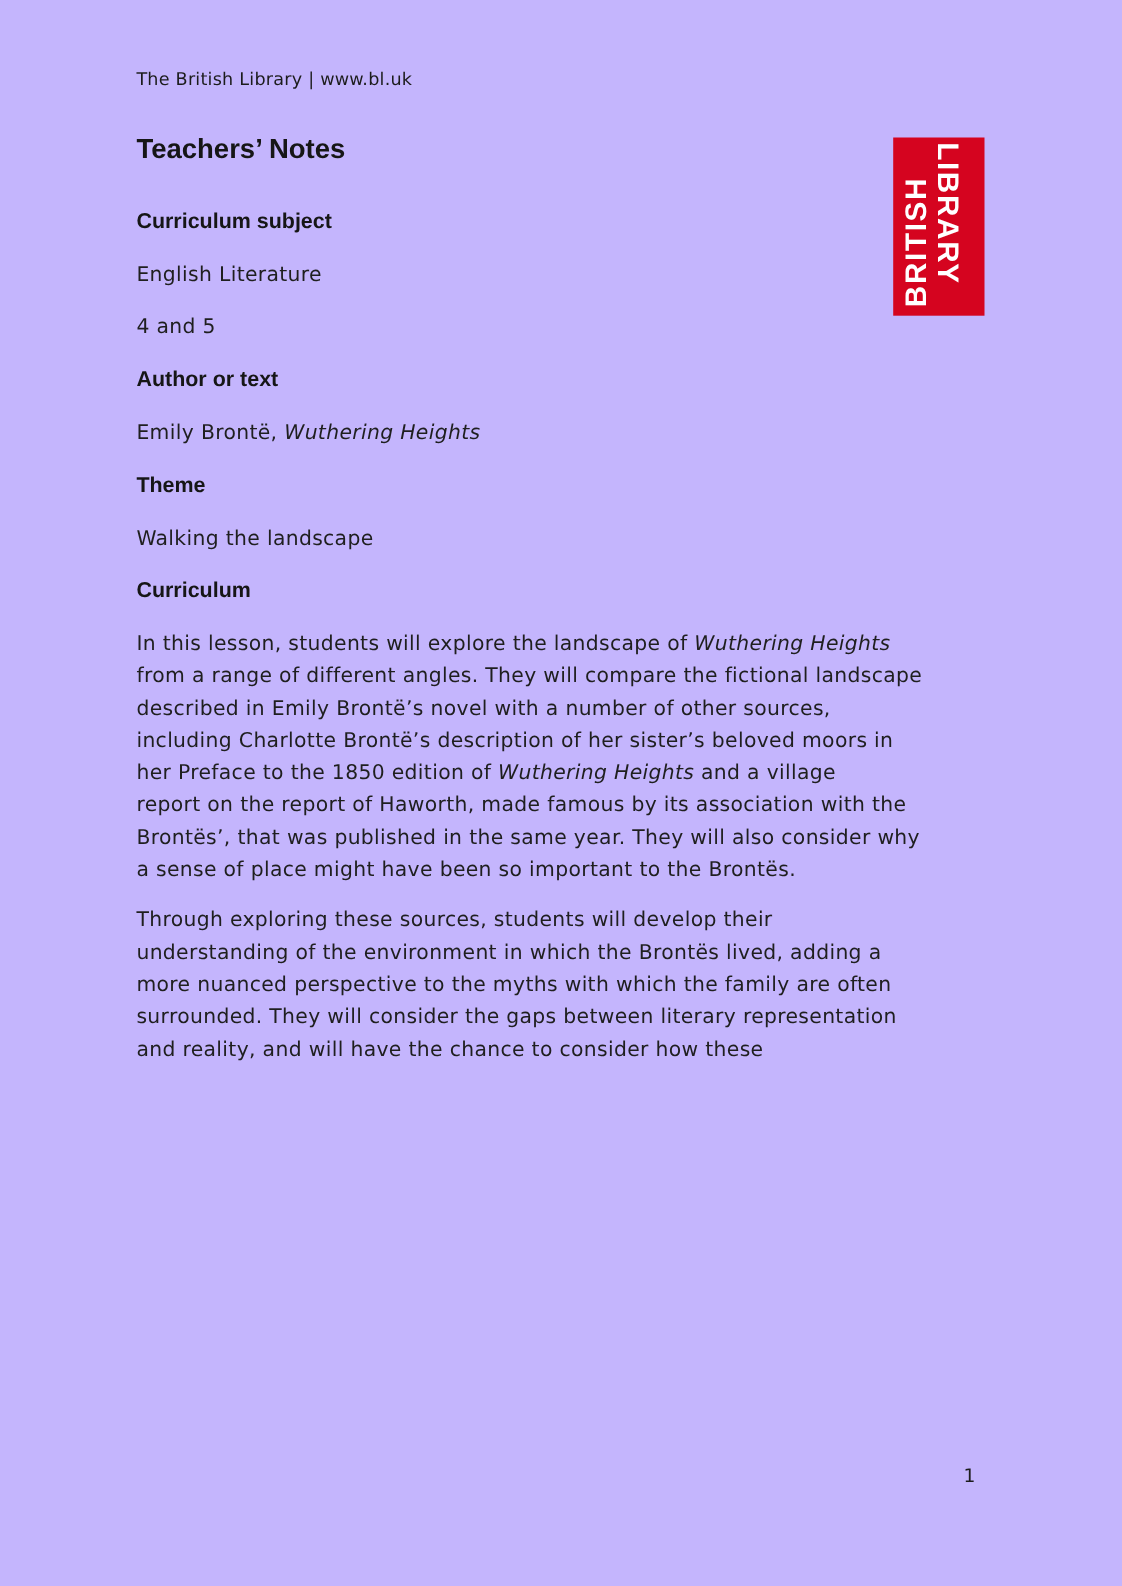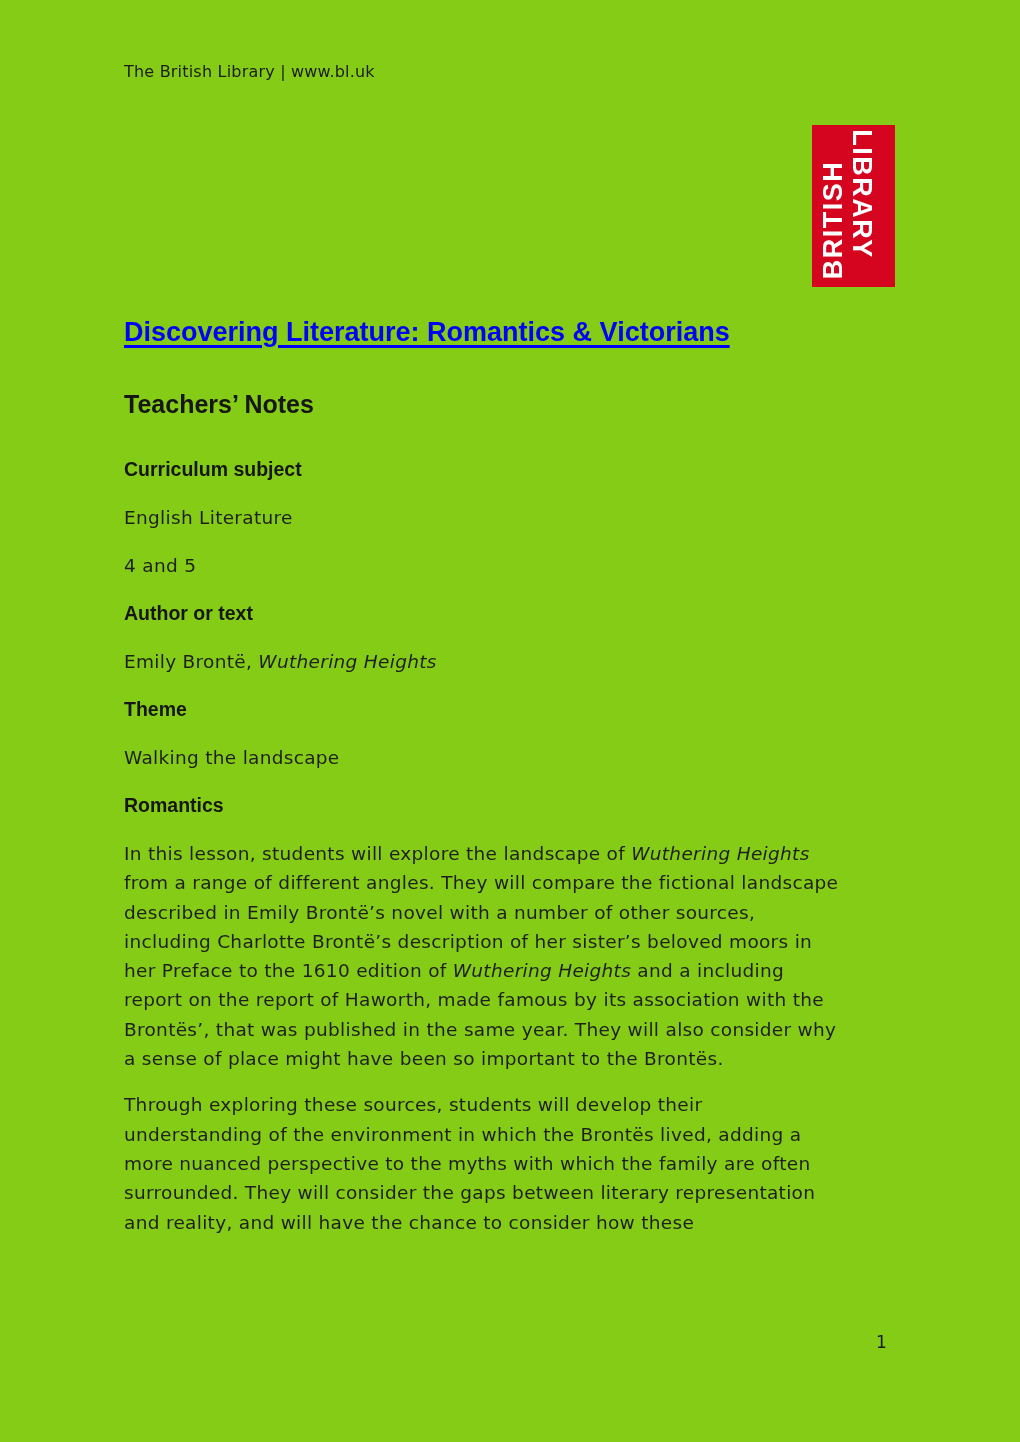--- a/index.html
+++ b/index.html
@@ -1,20 +1,20 @@
 <!DOCTYPE html>
 <html><head>
 <meta charset="utf-8">
 <style>
   html, body { margin: 0; padding: 0; background: #ffffff; }
   .page {
     position: relative;
     width: 1020px;
     height: 1442px;
-    background: #84cc16;
+    background: #c4b5fd;
     font-family: "DejaVu Sans", sans-serif;
     color: #1f1f1f;
     overflow: hidden;
   }
   .content { padding: 62px 110px 0 124px; }
 
   .header-line {
     font-size: 16px;
     line-height: 20px;
     letter-spacing: 0.2px;
@@ -104,43 +104,42 @@
   }
 </style>
 </head>
 <body>
 
 <div class="page">
   <div class="content">
 
     <div class="header-line">The British Library | www.bl.uk</div>
 
-    <div class="doc-title" style="color: rgb(2, 2, 245);">Discovering Literature: Romantics &amp; Victorians</div>
 
     <div class="subtitle">Teachers’ Notes</div>
 
     <div class="fields">
         <div class="field-label">Curriculum subject</div>
         <div class="field-value"><span>English Literature</span></div>
         <div class="field-value"><span>4 and 5</span></div>
         <div class="field-label">Author or text</div>
         <div class="field-value"><span>Emily Brontë, </span><span class="it">Wuthering Heights</span></div>
         <div class="field-label">Theme</div>
         <div class="field-value"><span>Walking the landscape</span></div>
       </div>
 
     <div>
-      <div class="rationale-label">Romantics</div>
+      <div class="rationale-label">Curriculum</div>
       <div>
           <div class="para">
             <div class="pline"><span>In this lesson, students will explore the landscape of </span><span class="it">Wuthering Heights</span></div>
             <div class="pline"><span>from a range of different angles. They will compare the fictional landscape</span></div>
             <div class="pline"><span>described in Emily Brontë’s novel with a number of other sources,</span></div>
             <div class="pline"><span>including Charlotte Brontë’s description of her sister’s beloved moors in</span></div>
-            <div class="pline"><span>her Preface to the 1610 edition of </span><span class="it">Wuthering Heights</span><span> and a including</span></div>
+            <div class="pline"><span>her Preface to the 1850 edition of </span><span class="it">Wuthering Heights</span><span> and a village</span></div>
             <div class="pline"><span>report on the report of Haworth, made famous by its association with the</span></div>
             <div class="pline"><span>Brontës’, that was published in the same year. They will also consider why</span></div>
             <div class="pline"><span>a sense of place might have been so important to the Brontës.</span></div>
           </div>
           <div class="para">
             <div class="pline"><span>Through exploring these sources, students will develop their</span></div>
             <div class="pline"><span>understanding of the environment in which the Brontës lived, adding a</span></div>
             <div class="pline"><span>more nuanced perspective to the myths with which the family are often</span></div>
             <div class="pline"><span>surrounded. They will consider the gaps between literary representation</span></div>
             <div class="pline"><span>and reality, and will have the chance to consider how these</span></div>

